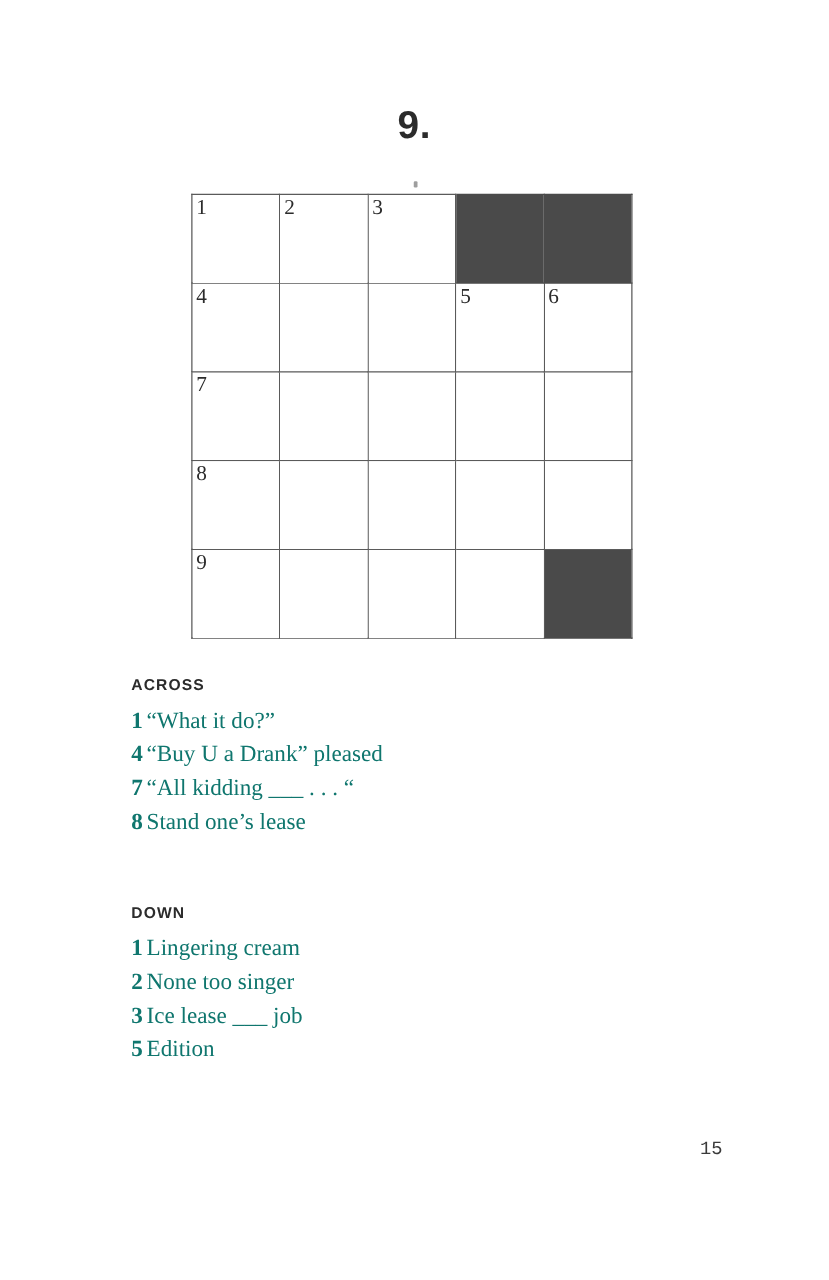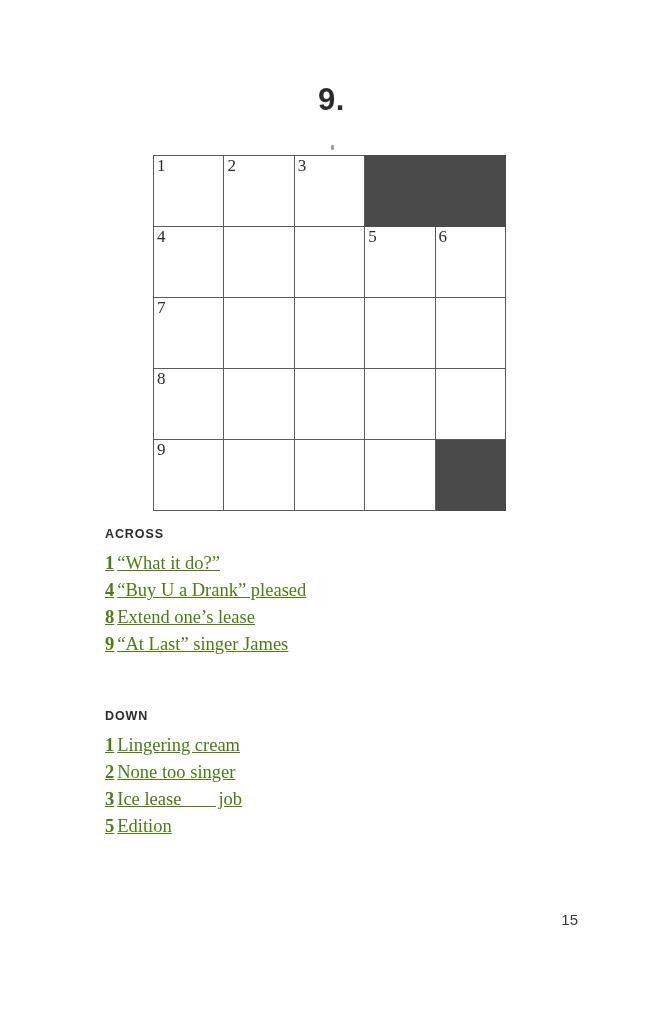--- a/index.html
+++ b/index.html
@@ -77,53 +77,53 @@
     background: #8d8d8d;
     border-radius: 1px;
     opacity: .85;
   }
 
   
   .clue-section {
     position: absolute;
     left: 105px;
     width: 480px;
+    margin-top: 14px;
   }
   #across-section { top: 527px; }
   #down-section   { top: 709px; }
 
   .section-head {
     font-family: "Liberation Sans", sans-serif;
     font-weight: bold;
     font-size: 12.5px;
     letter-spacing: 0.9px;
     color: #2b2b2b;
     margin-bottom: 9px;
   }
   .clue {
     font-family: "Liberation Serif", serif;
     font-size: 18.5px;
     line-height: 27px;
-    color: #4d7c0f;
+    color: #0f766e;
     white-space: nowrap;
-    text-decoration: underline;
   }
   .clue .num {
     font-weight: bold;
     margin-right: 3px;
   }
 
   
   #page-number {
     position: absolute;
     left: 0;
     top: 911px;
     width: 578px;
     text-align: right;
-    font-family: Liberation Sans, sans-serif;
+    font-family: Liberation Mono, monospace;
     font-size: 15px;
     color: #3a3a3a;
   }
 </style>
 </head>
 <body>
 
 <div id="puzzle-title">9.</div>
 
 <div id="scan-speck"></div>
@@ -186,22 +186,22 @@
         </tr>
       </tbody>
   </table>
 </div>
 
 <div id="across-section" class="clue-section">
   <div class="section-head">ACROSS</div>
   <div>
       <div class="clue"><span class="num">1</span><span>“What it do?”</span></div>
       <div class="clue"><span class="num">4</span><span>“Buy U a Drank” pleased</span></div>
-      <div class="clue"><span class="num">8</span><span>Extend one’s lease</span></div>
-      <div class="clue"><span class="num">9</span><span>“At Last” singer James</span></div>
+      <div class="clue"><span class="num">7</span><span>“All kidding ___ . . . “</span></div>
+      <div class="clue"><span class="num">8</span><span>Stand one’s lease</span></div>
     </div>
 </div>
 
 <div id="down-section" class="clue-section">
   <div class="section-head">DOWN</div>
   <div>
       <div class="clue"><span class="num">1</span><span>Lingering cream</span></div>
       <div class="clue"><span class="num">2</span><span>None too singer</span></div>
       <div class="clue"><span class="num">3</span><span>Ice lease ___ job</span></div>
       <div class="clue"><span class="num">5</span><span>Edition</span></div>

